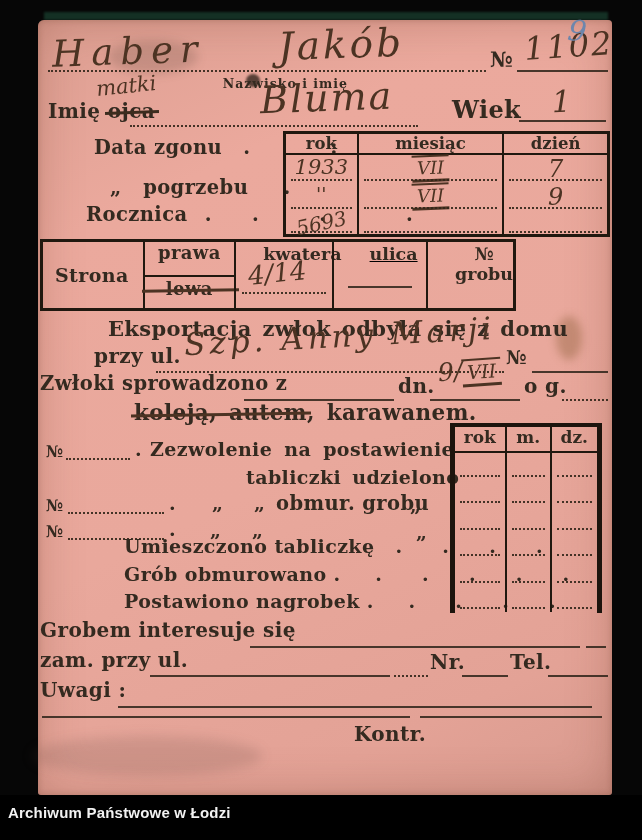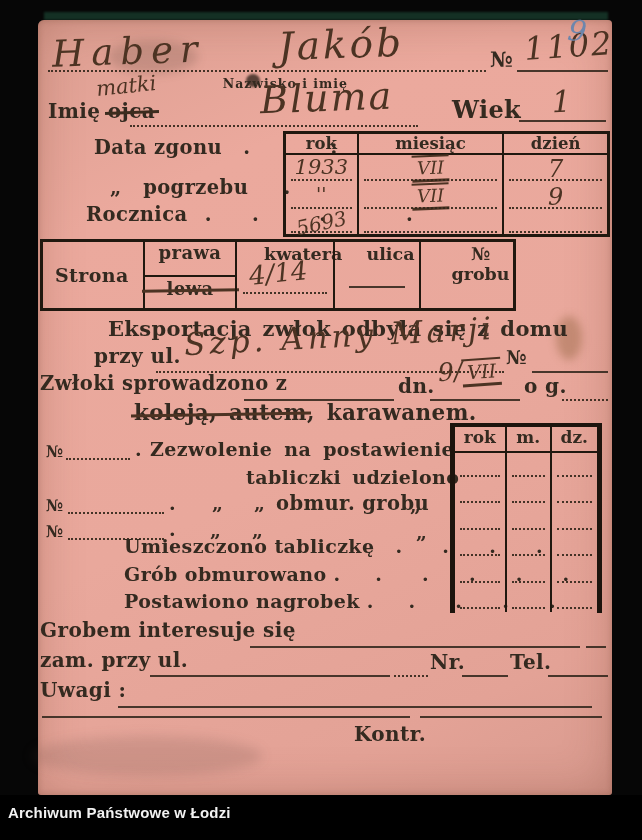--- a/index.html
+++ b/index.html
@@ -134,21 +134,21 @@
         </div>
         <div style="position:absolute;left:0;right:0;top:36px;text-align:center;">
           <span class="print struck hstruck" style="position:static;font-size:18px;">lewa</span>
         </div>
       </div>
       <div class="b" style="width:98px;">
         <span class="sthead">kwatera</span>
         <span class="hand" style="left:12px;top:16px;font-size:26px;transform:rotate(-6deg);">4/14</span>
         <div class="lnd" style="left:6px;right:6px;bottom:14px;"></div>
       </div>
-      <div class="b" style="width:86px;">
+      <div class="b" style="width:94px;text-decoration:underline;">
         <span class="sthead">ulica</span>
         <div class="ln" style="left:14px;right:14px;bottom:20px;"></div>
       </div>
       <div class="b" style="flex:1;">
         <span class="sthead">№ grobu</span>
       </div>
     </div>
 
     <span class="print" style="left:60px;top:296px;width:480px;text-align:center;font-size:21px;word-spacing:3px;">Eksportacja zwłok odbyła się z domu</span>
     <span class="print" style="left:56px;top:324px;font-size:20px;">przy ul.</span>

